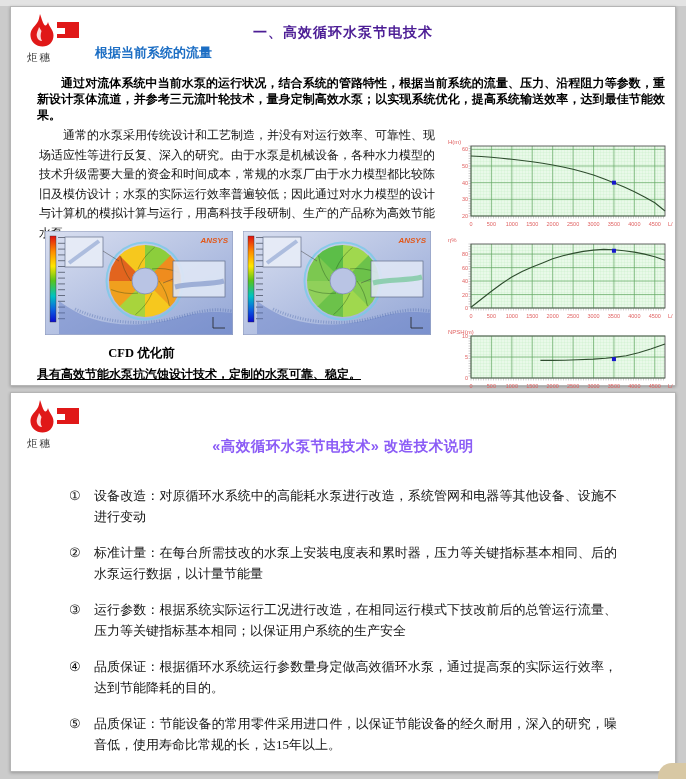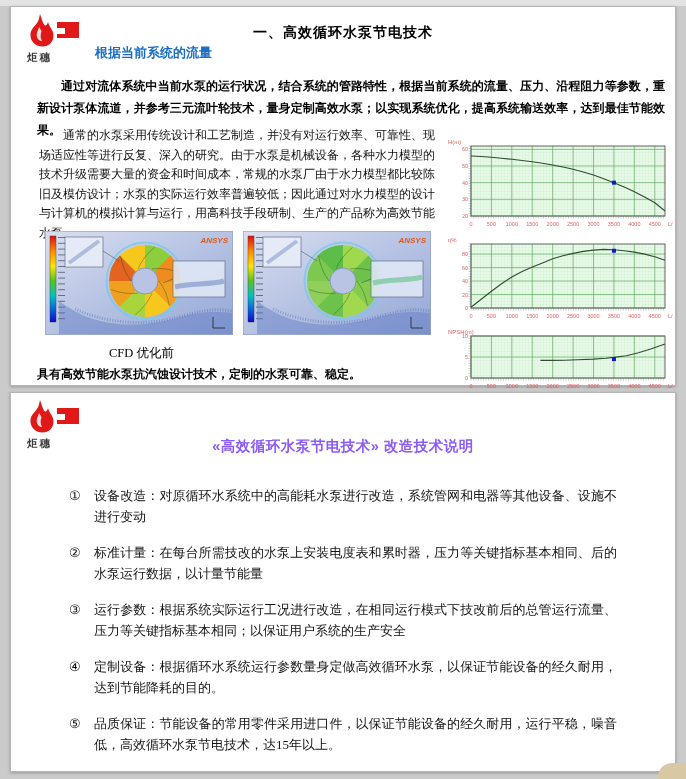--- a/index.html
+++ b/index.html
@@ -4,35 +4,35 @@
 <style>
   html,body{margin:0;padding:0;width:686px;height:779px;overflow:hidden;}
   body{background:#cbcbcb;position:relative;font-family:"Liberation Sans",sans-serif;}
   .top-strip{position:absolute;top:0;left:0;width:686px;height:6px;background:#e3e3e3;}
   .slide{position:absolute;left:10px;width:666px;background:#ffffff;border:1px solid #b5b5b5;
          box-shadow:0 1px 3px rgba(0,0,0,.25);box-sizing:border-box;}
   #slide1{top:6px;height:380px;}
   #slide2{top:392px;height:380px;}
 
   .logo{position:absolute;left:16px;top:6px;width:60px;text-align:left;}
-  .brand-name{font-size:10.5px;font-weight:bold;color:#3a3a3a;letter-spacing:2px;margin-top:-2px;}
+  .brand-name{font-size:10.5px;font-weight:normal;color:#3a3a3a;letter-spacing:2px;margin-top:-2px;}
 
   .s1-title{position:absolute;top:17px;left:0;width:100%;text-align:center;
-            font-size:14px;font-weight:bold;color:#000000;letter-spacing:1px;}
+            font-size:14px;font-weight:bold;color:#4c1d95;letter-spacing:1px;}
   .s1-subtitle{position:absolute;top:37px;left:84px;font-size:13px;font-weight:bold;color:#1c6ec4;}
   .s1-intro{position:absolute;top:68px;left:26px;width:628px;font-size:12px;font-weight:bold;
-            line-height:22px;text-align:justify;text-indent:2em;color:#000;}
+            line-height:16px;text-align:justify;text-indent:2em;color:#000;}
   .s1-body{position:absolute;top:119px;left:28px;width:396px;font-size:12px;line-height:19.5px;
            text-align:justify;text-indent:2em;color:#111;font-family:"Liberation Serif",serif;}
   .cfd-row{position:absolute;top:224px;left:34px;width:418px;display:flex;gap:10px;}
   .cfd{width:188px;height:104px;}
   .cfd-captions{position:absolute;top:338px;left:34px;width:386px;display:flex;}
-  .cfd-cap{width:50%;text-align:center;font-weight:normal;font-size:12.5px;
+  .cfd-cap{width:50%;text-align:center;font-weight:bold;font-size:12.5px;
            font-family:"Liberation Serif",serif;color:#000;}
-  .s1-footer{position:absolute;top:359px;left:26px;font-size:12px;font-weight:bold;color:#000;}
+  .s1-footer{position:absolute;top:359px;left:26px;font-size:12px;font-weight:bold;color:#000;text-decoration:underline;}
   .charts-col{position:absolute;top:130px;left:436px;width:226px;display:flex;
               flex-direction:column;gap:2px;}
   .chart{width:226px;}
 
   .s2-title{position:absolute;top:44px;left:0;width:100%;text-align:center;
             font-size:14.5px;font-weight:bold;color:#8b5cf6;letter-spacing:.5px;}
   .s2-list{position:absolute;top:92px;left:58px;width:548px;display:flex;flex-direction:column;
            gap:15px;font-family:"Liberation Serif",serif;font-size:13px;line-height:21px;color:#141414;}
   .item{display:flex;}
   .item-num{width:25px;flex:none;}
@@ -649,22 +649,22 @@
     <div class="item">
       <div class="item-num">②</div>
       <div class="item-text">标准计量：在每台所需技改的水泵上安装电度表和累时器，压力等关键指标基本相同、后的水泵运行数据，以计量节能量</div>
     </div>
     <div class="item">
       <div class="item-num">③</div>
       <div class="item-text">运行参数：根据系统实际运行工况进行改造，在相同运行模式下技改前后的总管运行流量、压力等关键指标基本相同；以保证用户系统的生产安全</div>
     </div>
     <div class="item">
       <div class="item-num">④</div>
-      <div class="item-text">定制设备：根据循环水系统运行参数量身定做高效循环水泵，以保证节能设备的经久耐用，达到节能降耗的目的。</div>
+      <div class="item-text">品质保证：根据循环水系统运行参数量身定做高效循环水泵，通过提高泵的实际运行效率，达到节能降耗的目的。</div>
     </div>
     <div class="item">
       <div class="item-num">⑤</div>
-      <div class="item-text">品质保证：节能设备的常用零件采用进口件，以保证节能设备的经久耐用，运行平稳，噪音低，高效循环水泵节电技术，达15年以上。</div>
+      <div class="item-text">品质保证：节能设备的常用零件采用进口件，以保证节能设备的经久耐用，深入的研究，噪音低，使用寿命比常规的长，达15年以上。</div>
     </div>
   </div>
 </div>
 
 <div class="corner-accent"></div>
 
 </body></html>

